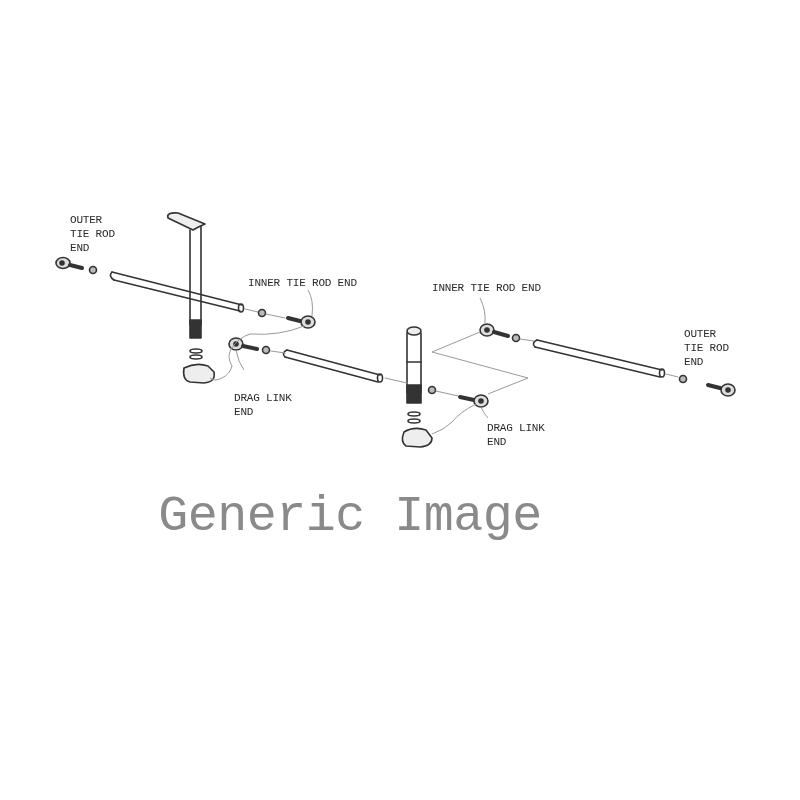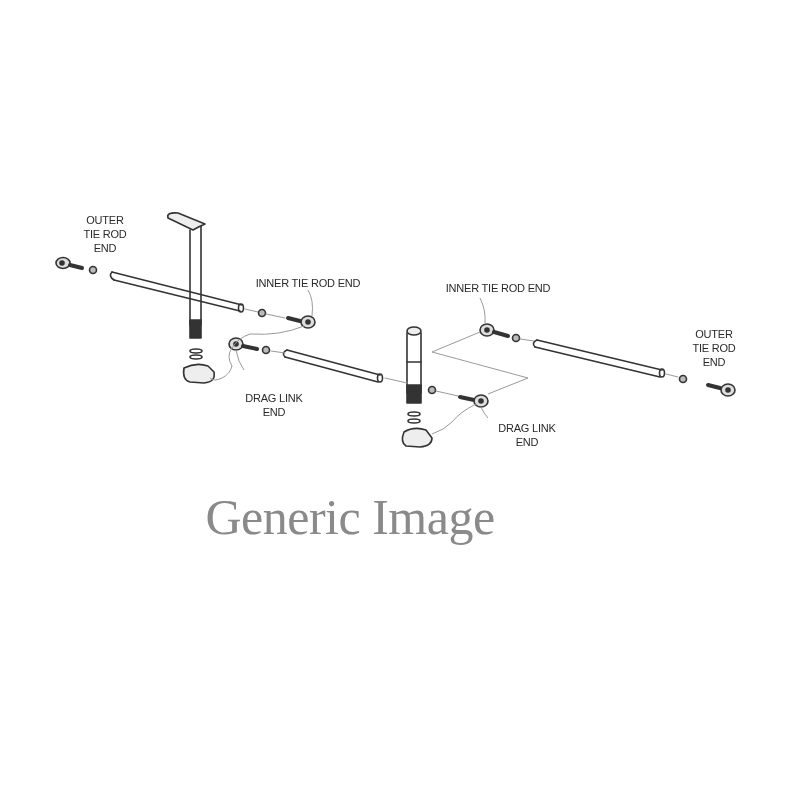--- a/index.html
+++ b/index.html
@@ -1,32 +1,31 @@
 <!DOCTYPE html>
 <html><head>
   <meta charset="utf-8">
   <style>
     html, body { margin: 0; padding: 0; background: #ffffff; }
     body { width: 800px; height: 800px; position: relative; overflow: hidden; }
     .canvas { position: absolute; left: 0; top: 0; width: 800px; height: 800px; }
     .label {
       position: absolute;
-      font-family: Liberation Sans, sans-serif;
+      font-family: Liberation Mono, monospace;
       font-size: 11px;
       line-height: 14px;
       color: #2a2a2a;
-      text-align: center;
       white-space: pre-line;
       letter-spacing: -0.2px;
     }
     .caption {
       position: absolute;
       left: 0; width: 700px; top: 488px;
       text-align: center;
-      font-family: Liberation Serif, serif;
+      font-family: Liberation Mono, monospace;
       font-weight: 300;
       font-size: 50px;
       color: #8a8a8a;
       letter-spacing: -0.5px;
     }
     svg { position: absolute; left: 0; top: 0; }
   </style>
 </head>
 <body>
 

